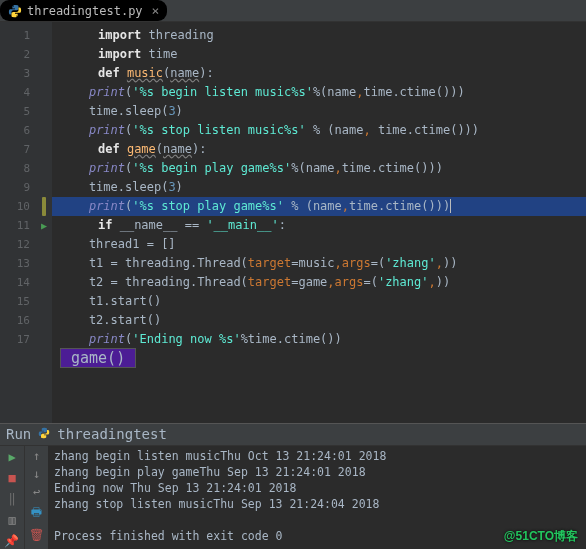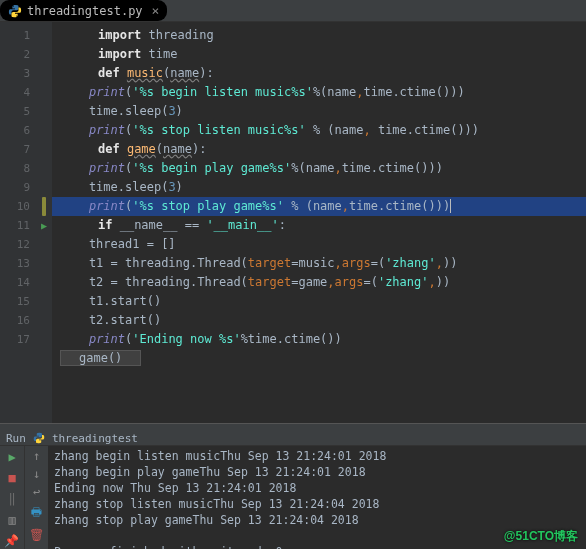--- a/index.html
+++ b/index.html
@@ -18,24 +18,24 @@
 .code { flex:1; padding:4px 0 0 8px; line-height:19px; font-size:12px; white-space:pre; overflow:hidden; }
 .code .ln { height:19px; }
 .hl { background:#214283; display:block; margin-left:-8px; padding-left:8px; margin-right:-200px; }
 .kw { color:#e5e5e5; font-weight:bold;margin-left:38px; }
 .fndef { color:#fdba74; text-decoration:underline wavy #808080; }
 .par { color:#a9b7c6; text-decoration:underline wavy #808080; }
 .str { color:#5eead4; }
 .num { color:#6897bb; }
 .pkw { color:#cc7832; }
 .bi { color:#8888c6;font-style:italic; }
-.folded { background:#404040; color:#a9b7c6; border:1px solid #555; padding:0 18px; font-size:12px; }
+.folded { background:#4c1d95; color:#a9b7c6; border:1px solid #555; padding:0 10px; font-size:15px; }
 .caret { border-right:1px solid #bbb; }
 .sep { height:3px; background:#3c3f41; border-top:1px solid #555; cursor:ns-resize; }
-.runbar { height:20px; background:#3c3f41; display:flex; align-items:flex-end; padding:0 6px; gap:6px; border-bottom:1px solid #323232; font-size:11px; }
+.runbar { height:20px; background:#3c3f41; display:flex; align-items:flex-start; padding:0 6px; gap:6px; border-bottom:1px solid #323232; font-size:14px; }
 .console-wrap { display:flex; background:#2b2b2b; height:103px; }
 .tool-col { width:24px; background:#3c3f41; display:flex; flex-direction:column; align-items:center; padding-top:3px; gap:4px; }
 .tool-col .btn { width:18px; height:18px; display:flex; align-items:center; justify-content:center; color:#afb1b3; font-size:12px; }
 .tool-col2 { width:24px; background:#3c3f41; display:flex; flex-direction:column; align-items:center; padding-top:3px; gap:4px; border-left:1px solid #323232; }
 .console { flex:1; padding:2px 6px; line-height:16px; font-size:11.5px; overflow:hidden; }
 .watermark { position:absolute; right:8px; bottom:4px; color:#22c55e; font-size:12px; font-family:Arial,sans-serif; text-shadow:0 0 3px #000; font-weight:bold; }
 </style>
 </head>
 <body>
 
@@ -126,23 +126,22 @@
     <div class="btn" style="color:#a0a0ff">📌</div>
   </div>
   <div class="tool-col2">
     <div class="btn" style="color:#888">↑</div>
     <div class="btn" style="color:#888">↓</div>
     <div class="btn" style="color:#888">↩</div>
     <div class="btn" style="color:#3592c4">🖶</div>
     <div class="btn" style="color:#c75450">🗑</div>
   </div>
   <div class="console" id="console">
-      <div>zhang begin listen musicThu Sep 13 21:24:01 2018</div>
+      <div>zhang begin listen musicThu Oct 13 21:24:01 2018</div>
       <div>zhang begin play gameThu Sep 13 21:24:01 2018</div>
       <div>Ending now Thu Sep 13 21:24:01 2018</div>
       <div>zhang stop listen musicThu Sep 13 21:24:04 2018</div>
-      <div>zhang stop play gameThu Sep 13 21:24:04 2018</div>
       <div>&nbsp;</div>
       <div>Process finished with exit code 0</div>
     </div>
 </div>
 
 <div class="watermark">@51CTO博客</div>
 
 </body></html>

